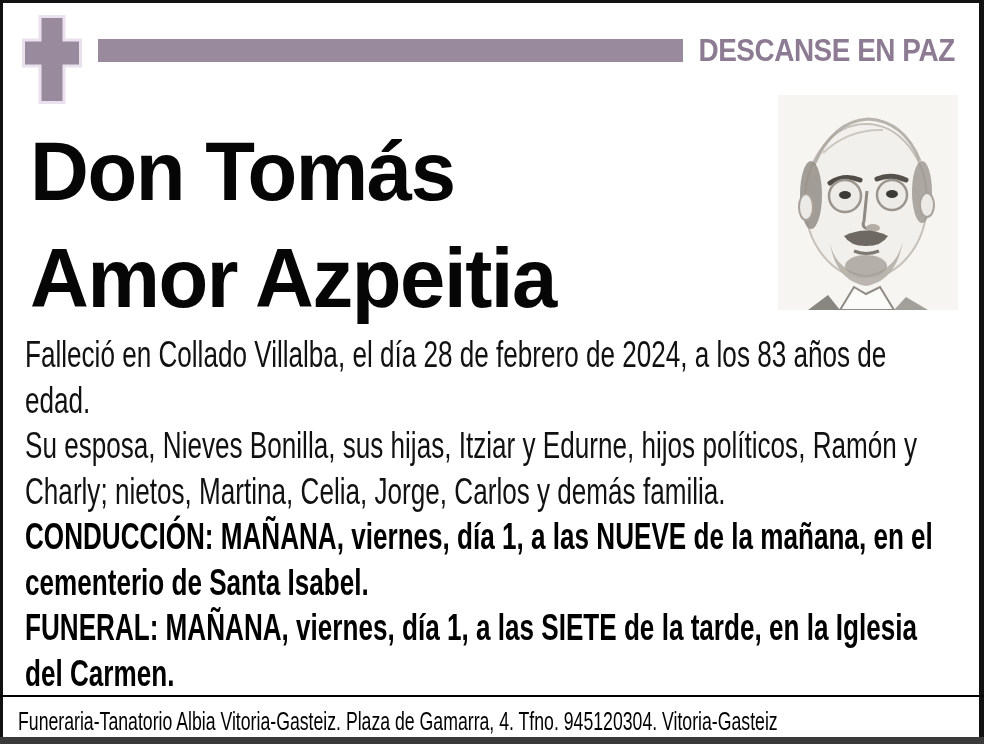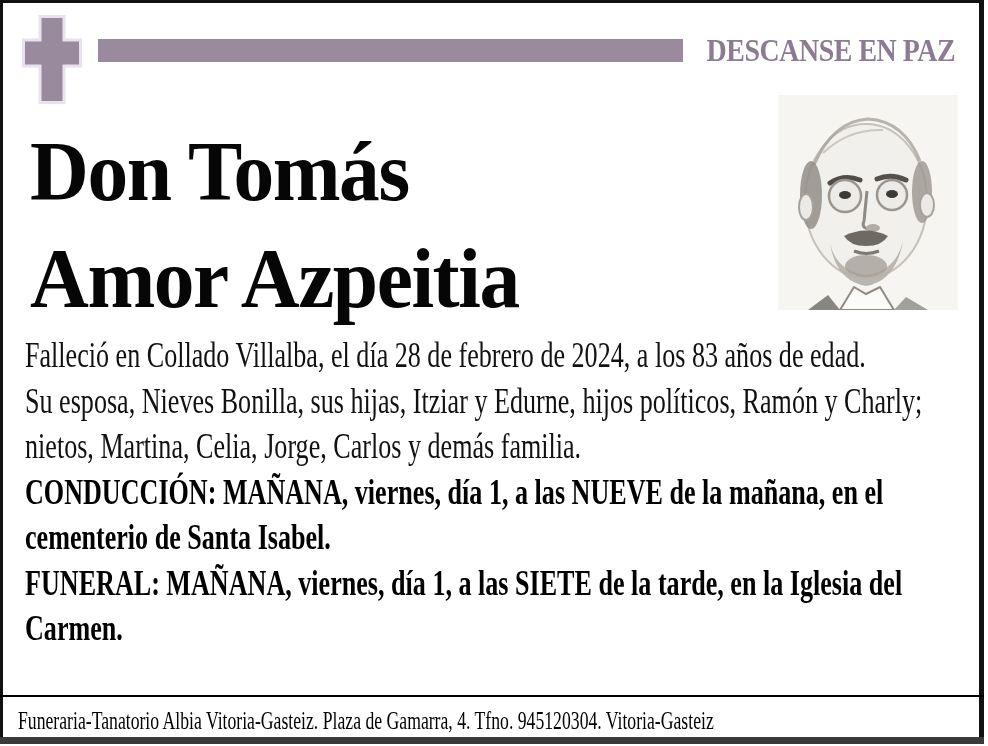--- a/index.html
+++ b/index.html
@@ -1,21 +1,21 @@
 <!DOCTYPE html>
 <html><head>
 <meta charset="utf-8">
 <style>
   html,body{margin:0;padding:0;background:#ffffff;}
   .page{
     position:relative;
     width:988px;height:744px;
     background:#ffffff;
     overflow:hidden;
-    font-family:Liberation Serif, serif;
+    font-family:Liberation Sans, sans-serif;
   }
   
   .frame{
     position:absolute;left:0;top:0;width:984px;height:746px;
     box-sizing:border-box;
     border-top:3px solid #111;
     border-left:3px solid #111;
     border-right:5px solid #111;
     pointer-events:none;
   }

